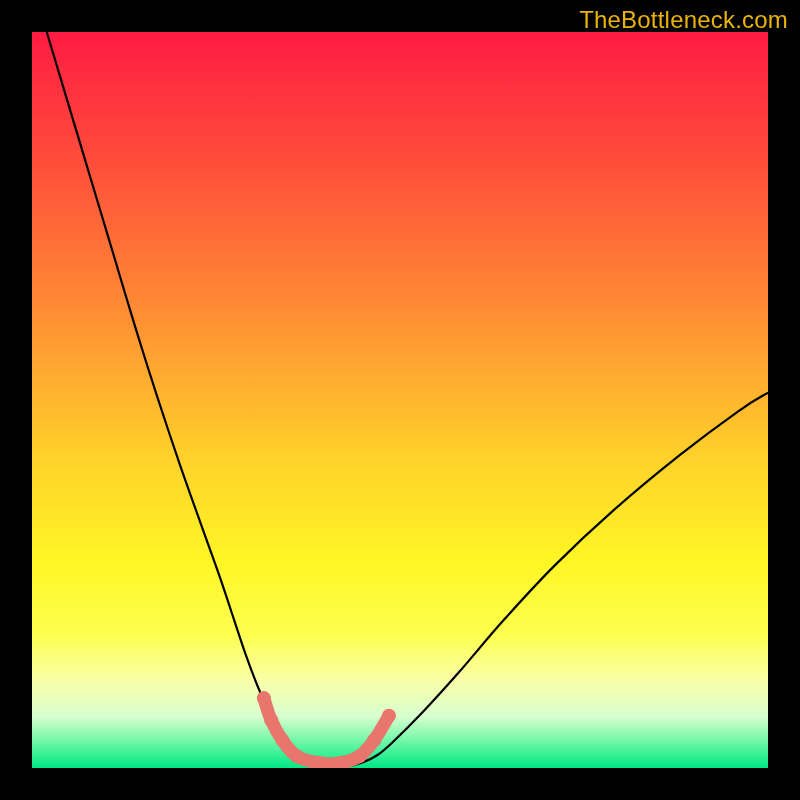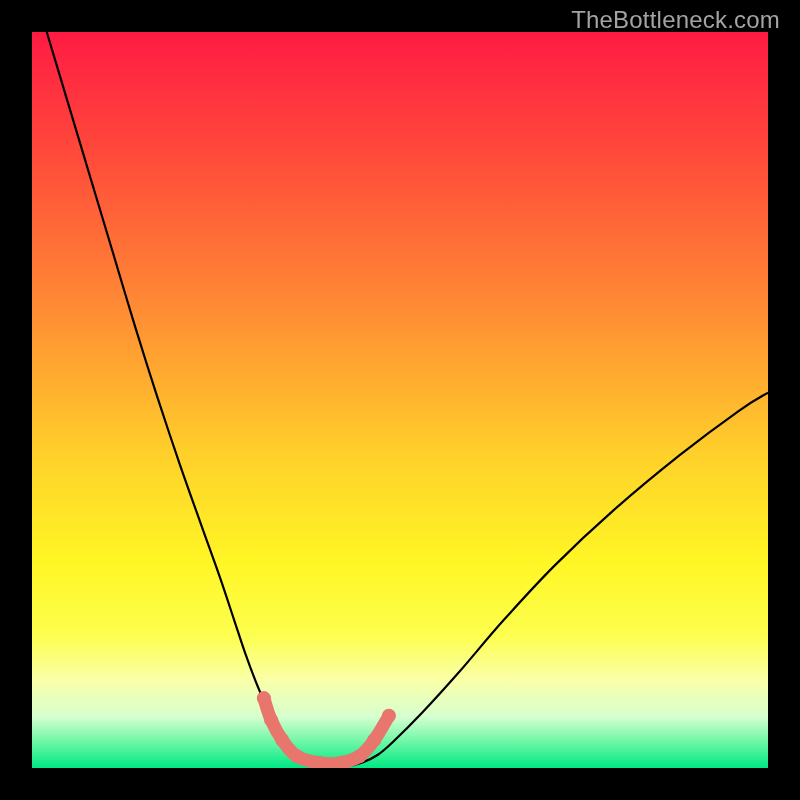--- a/index.html
+++ b/index.html
@@ -15,22 +15,22 @@
     position: absolute;
     left: 32px;
     top: 32px;
     width: 736px;
     height: 736px;
     overflow: hidden;
   }
   .watermark {
     position: absolute;
     top: 6px;
-    right: 20px;
-    color: #a3a3a3;
+    right: 12px;
+    color: #eab308;
     font-size: 24px;
     font-weight: 500;
     letter-spacing: 0.2px;
     z-index: 10;
     font-family: Arial, Helvetica, sans-serif;
   }
   svg {
     display: block;
   }
 </style>

